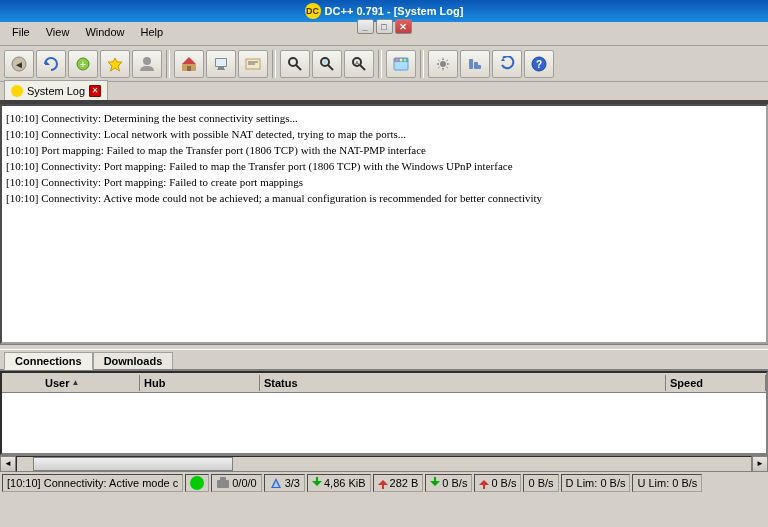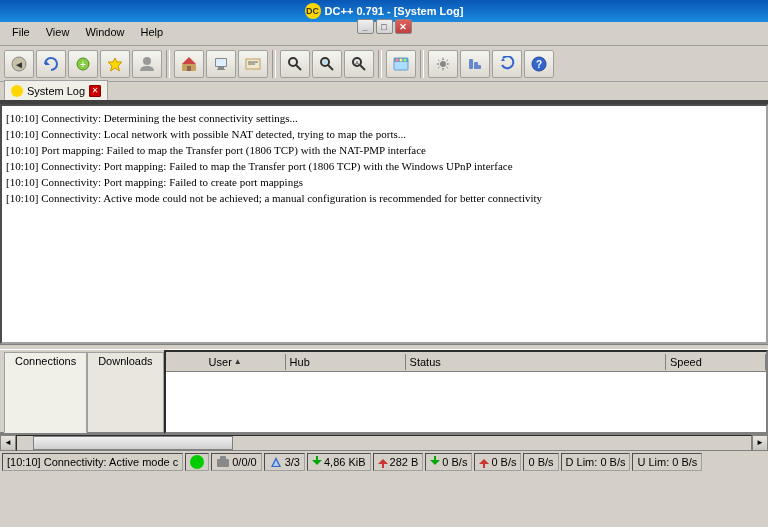--- a/index.html
+++ b/index.html
@@ -174,21 +174,22 @@
       background: #d4d0c8;
       border-top: 1px solid #808080;
       border-bottom: 1px solid #fff;
       cursor: ns-resize;
     }
 
     
     .bottom-panel {
       background: #d4d0c8;
       display: flex;
-      flex-direction: row;
+      flex-direction: column;
+      font-weight: bold;
     }
     .bottom-tabs {
       display: flex;
       background: #d4d0c8;
       padding: 2px 0 0 4px;
       border-bottom: 2px solid #808080;
     }
     .bottom-tab {
       padding: 2px 10px;
       border: 1px solid #a0a0a0;
@@ -443,21 +444,21 @@
 
 <div class="bottom-panel">
 
   <div class="bottom-tabs">
     <div class="bottom-tab active">Connections</div>
     <div class="bottom-tab">Downloads</div>
   </div>
 
   <div class="bottom-table">
     <div class="table-header">
-      <div class="th" style="width:120px;padding-left:43px;">
+      <div class="th" style="width:138px;padding-left:43px;">
         <span>User</span>
         <span class="arrow-sort">▲</span>
       </div>
       <div class="th" style="width:120px;">
         <span>Hub</span>
       </div>
       <div class="th" style="flex:1;">
         <span>Status</span>
       </div>
       <div class="th" style="width:100px;">

